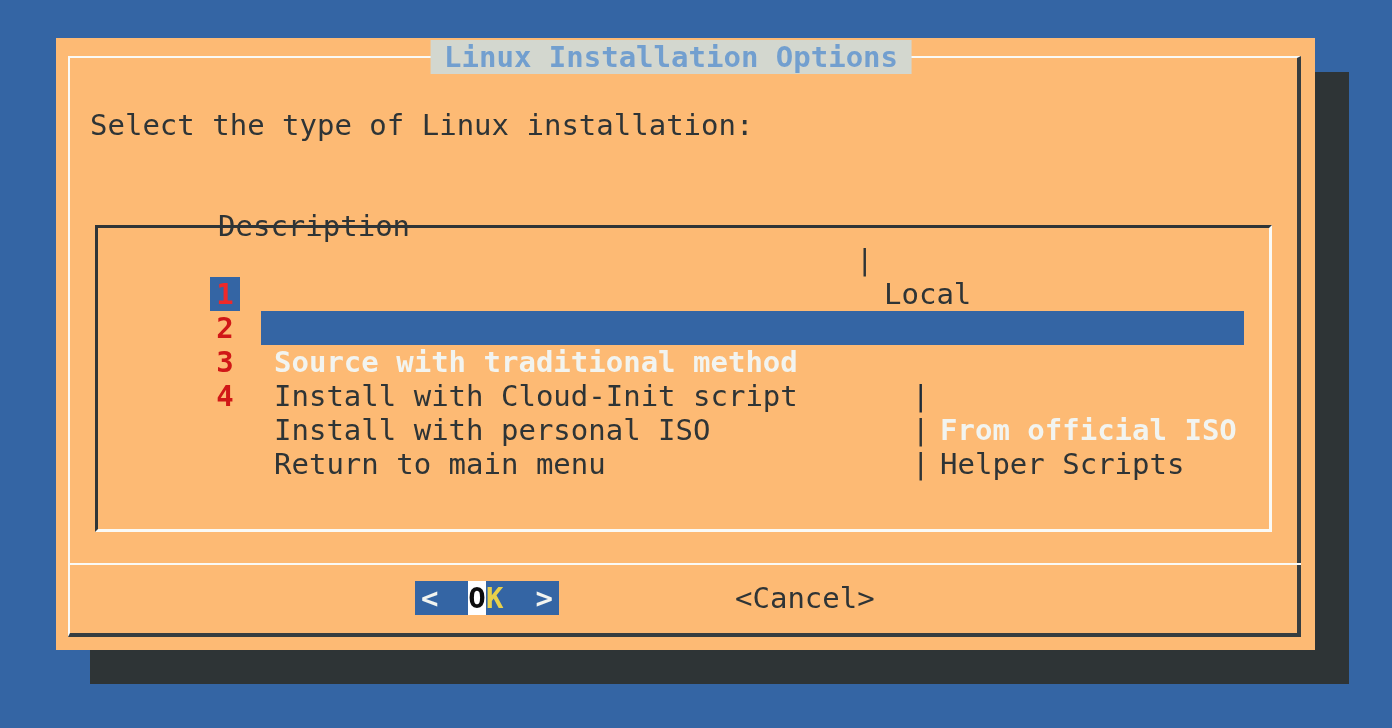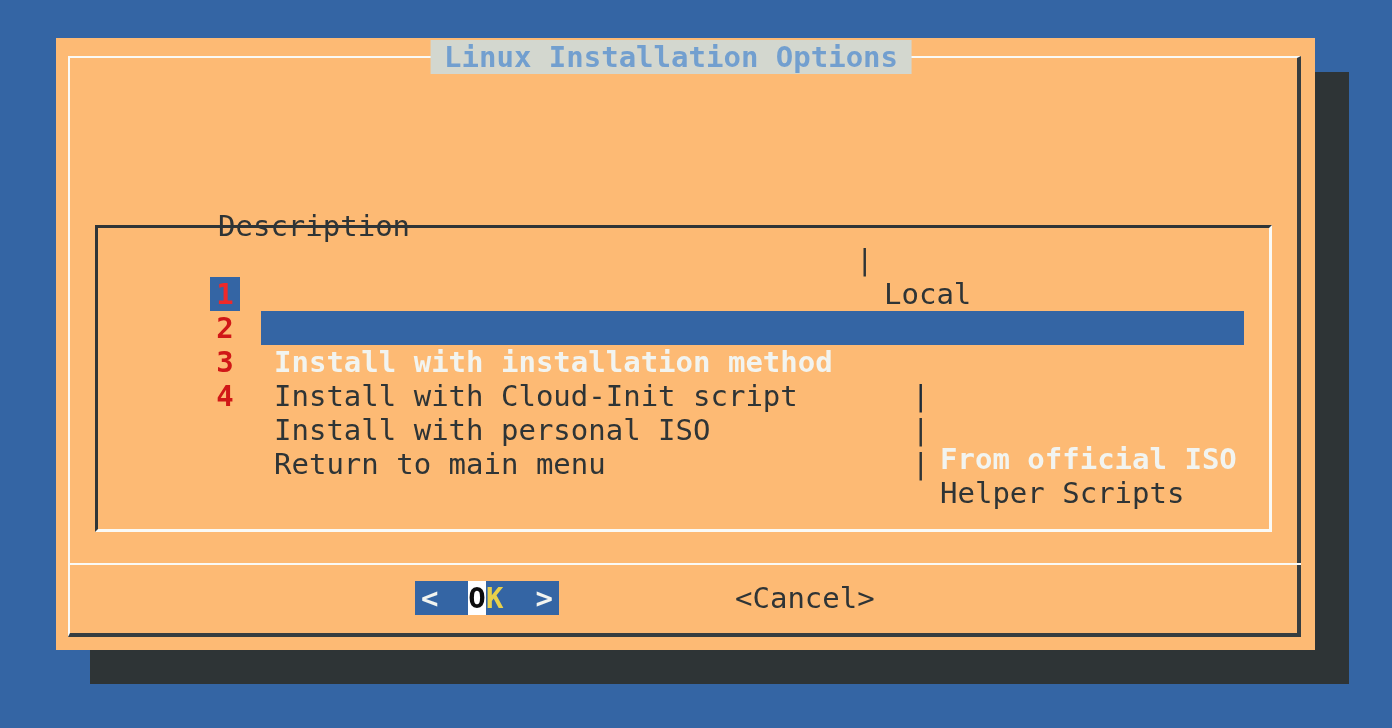--- a/index.html
+++ b/index.html
@@ -64,21 +64,21 @@
     position: absolute; left: 42px; width: 1171px; height: 34px;
     line-height: 34px; white-space: pre;
   }
   .menu-row .tag {
     position: absolute; left: 112px; width: 30px; height: 34px;
     text-align: center; color: #d01717; font-weight: bold;
   }
   .menu-row .row-main { position: absolute; left: 163px; width: 983px; height: 34px; }
   .menu-row .label  { position: absolute; left: 13px; }
   .menu-row .pipe   { position: absolute; left: 651px; }
-  .menu-row .source { position: absolute; left: 679px; margin-top: 29px; }
+  .menu-row .source { position: absolute; left: 679px; }
   .menu-row.selected .tag { background: #3465a4; color: #ef2929; }
   .menu-row.selected .row-main { background: #3465a4; }
   .menu-row.selected .label,
   .menu-row.selected .source { color: #f2f4f0; font-weight: bold; }
   .menu-row.selected .pipe { color: #1d2b38; }
 
   .btn-separator {
     position: absolute; left: 12px; top: 525px;
     width: 1233px; height: 2px; background: #fafaf6;
   }
@@ -102,33 +102,34 @@
 </style>
 </head>
 <body>
 
 <div class="shadow"></div>
 
 <div class="dialog">
   <div class="frame"></div>
   <div class="title">Linux Installation Options</div>
 
+  <div class="prompt">Select the type of Linux installation:</div>
 
   <div class="colhead">
     <span class="desc">Description</span>
     <span class="pipe">|</span>
     <span class="source">Local</span>
   </div>
 
   <div class="listbox"></div>
 
   <div class="menu-row selected" style="top:205px">
     <span class="tag">1</span>
     <span class="row-main">
-      <span class="label">Install with installation method</span>
+      <span class="label">Source with traditional method</span>
       <span class="pipe">|</span>
       <span class="source">From official ISO</span>
     </span>
   </div>
 
   <div class="menu-row" style="top:239px">
     <span class="tag">2</span>
     <span class="row-main">
       <span class="label">Install with Cloud-Init script</span>
       <span class="pipe">|</span>

